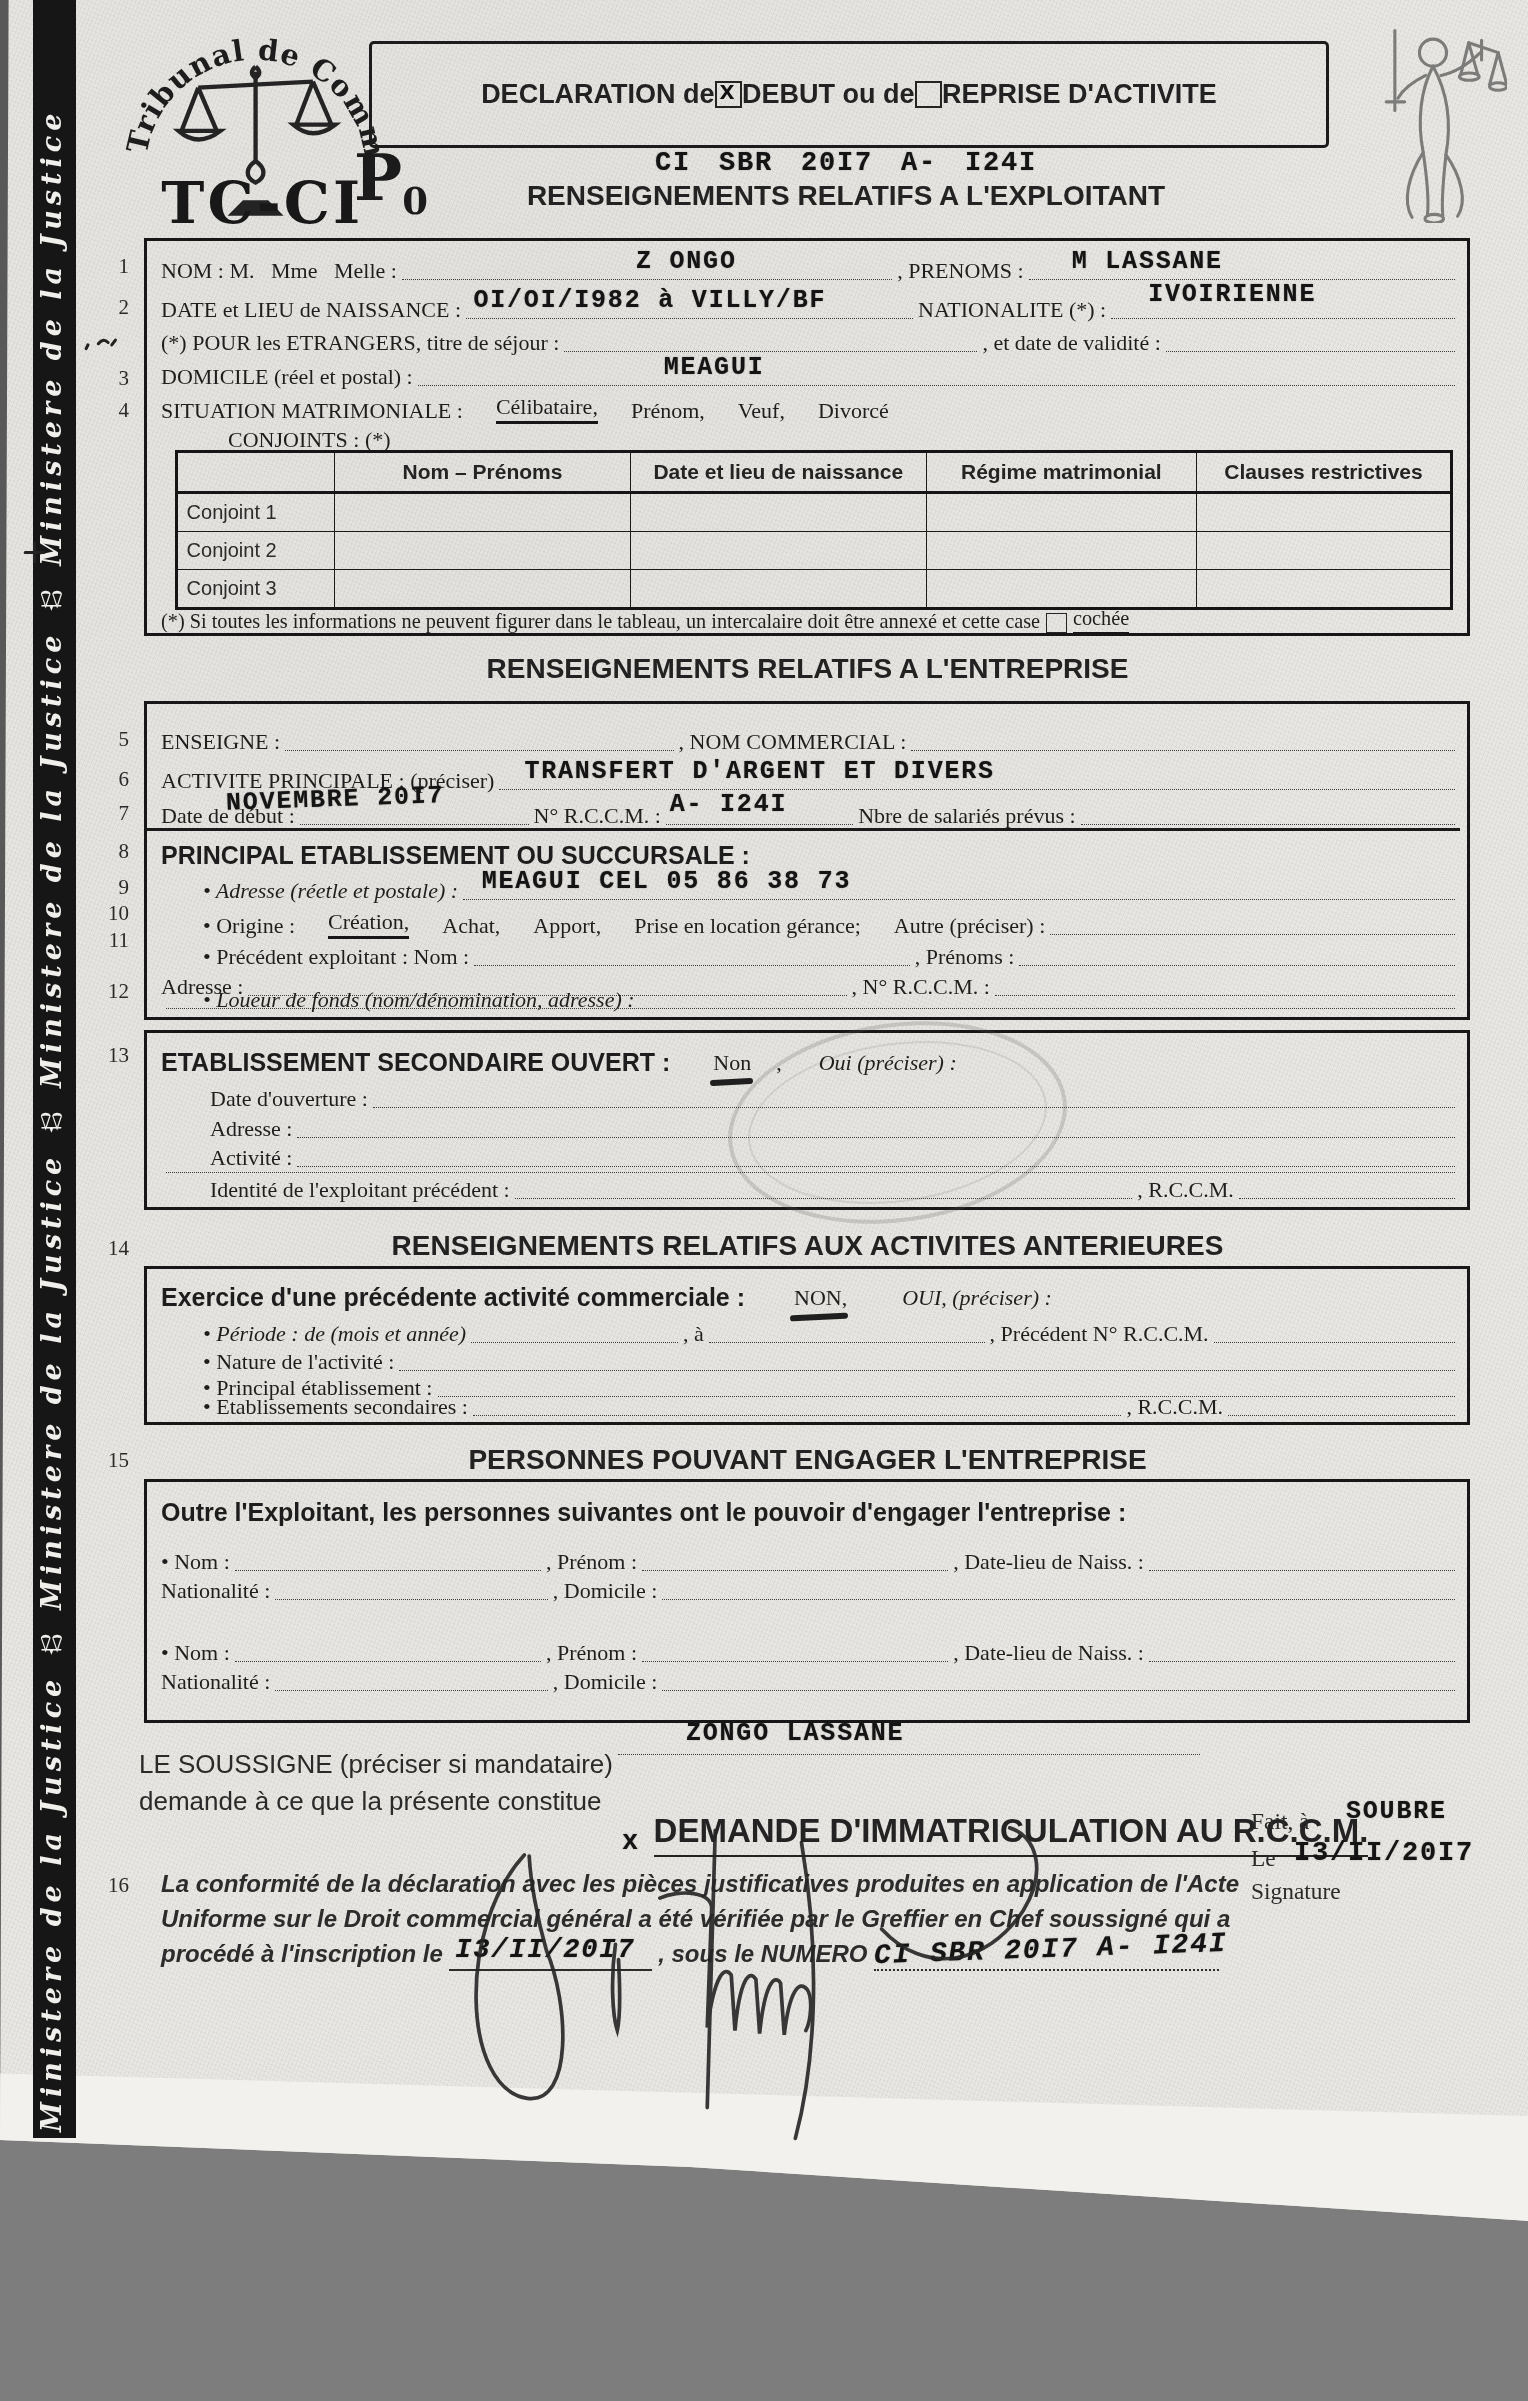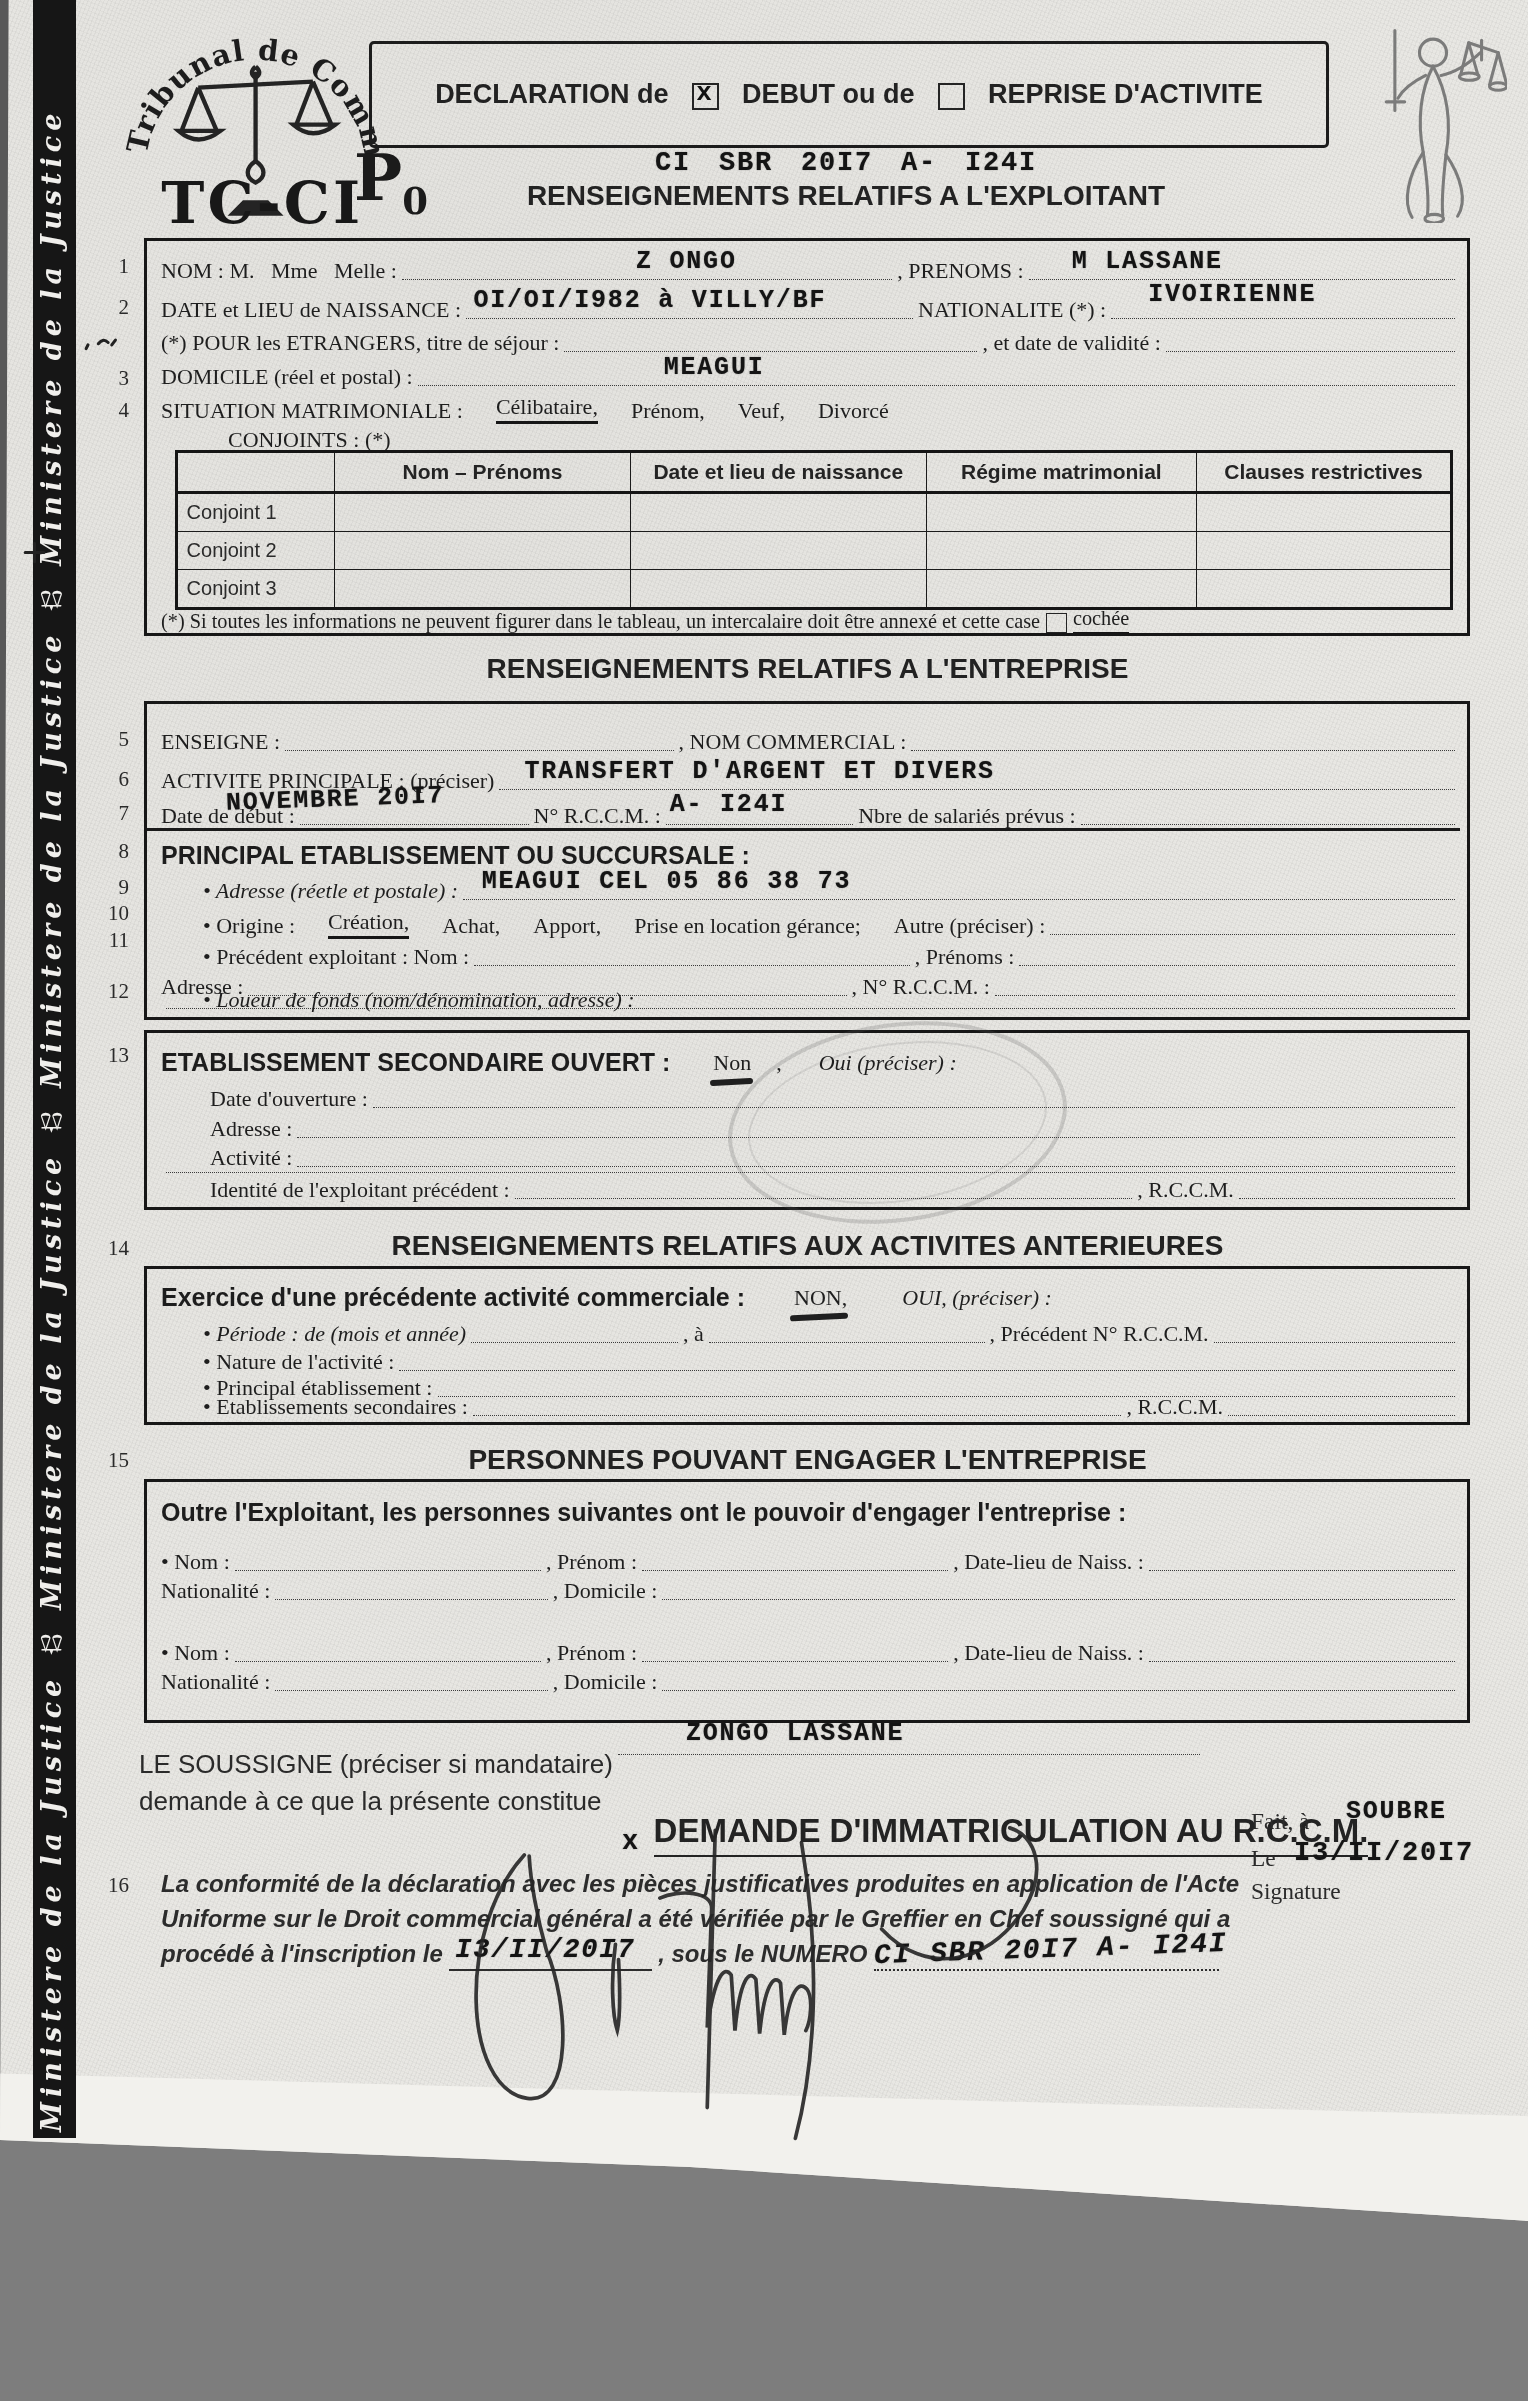--- a/index.html
+++ b/index.html
@@ -30,21 +30,21 @@
   
   .logo-svg{position:absolute;left:123px;top:10px;}
   .p0{position:absolute;left:354px;top:140px;font-family:"DejaVu Serif",serif;
       font-weight:bold;color:#1b1b1b;}
   .p0 .bigP{font-size:64px;}
   .p0 .sub0{font-size:37px;vertical-align:-13.6px;}
   .decl-box{position:absolute;left:369px;top:41px;width:954px;height:101px;
     border:3.1px solid #1c1c1c;border-radius:5px;display:flex;flex-direction:column;
     justify-content:center;align-items:center;gap:5px;
     font-family:"Liberation Sans",sans-serif;font-weight:bold;font-size:27px;color:#222;}
-  .decl-line{display:flex;align-items:flex-end;gap:23px;white-space:nowrap;}
+  .decl-line{display:flex;align-items:center;gap:0;white-space:nowrap;}
   .cb{display:inline-block;width:23.4px;height:23.4px;border:2.5px solid #242424;position:relative;}
   .cb .cbx{position:absolute;left:2.5px;top:-6.2px;font-family:"Liberation Mono",monospace;
       font-weight:bold;font-size:26px;color:#111;}
   .ref-line{position:absolute;left:369px;top:148px;width:954px;text-align:center;}
   .h-title{position:absolute;left:369px;top:180px;width:954px;text-align:center;
     font-family:"Liberation Sans",sans-serif;font-weight:bold;font-size:28px;color:#232323;
     letter-spacing:0px;}
   .statue-svg{position:absolute;left:1359px;top:17px;opacity:.85;}
 
   

